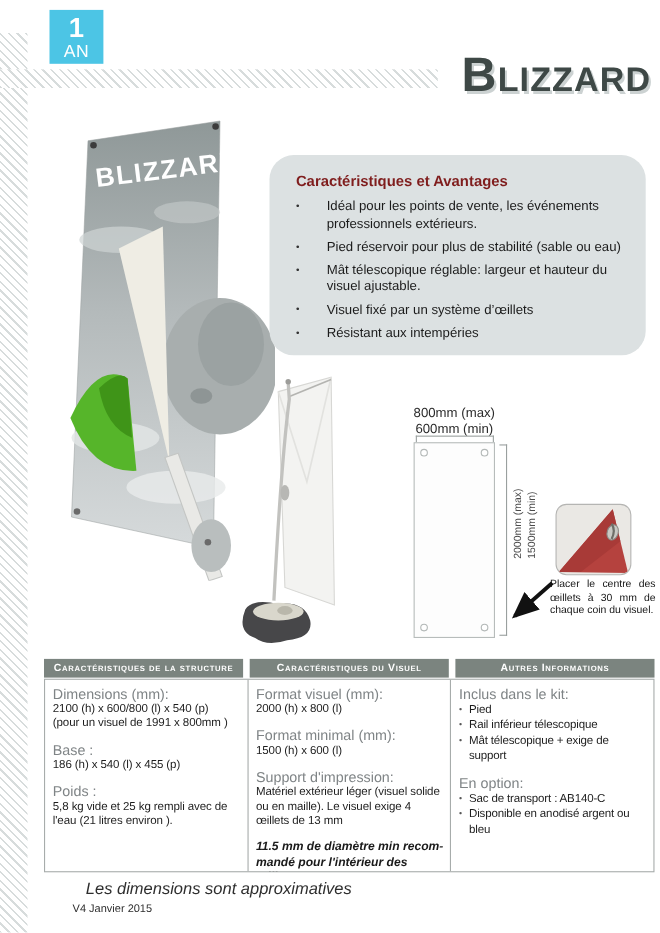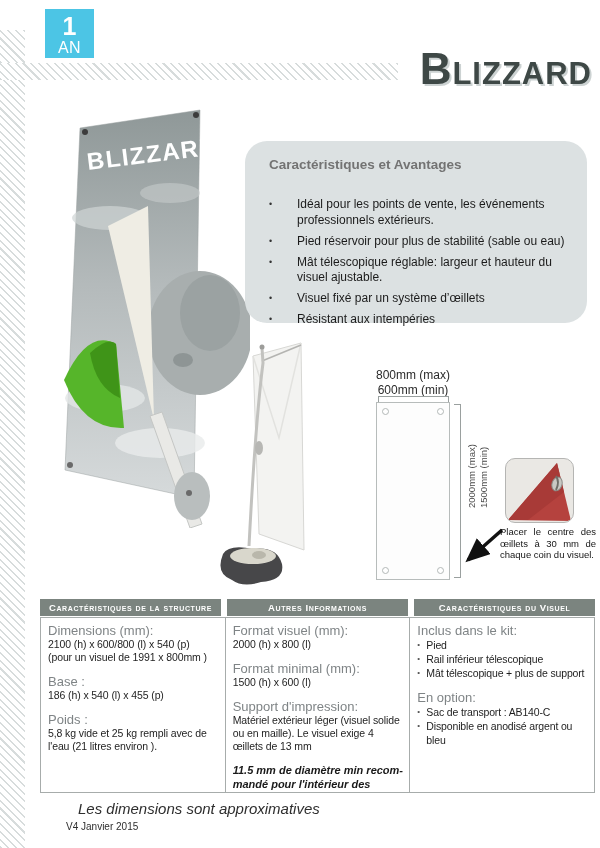--- a/index.html
+++ b/index.html
@@ -11,21 +11,21 @@
   #badge{position:absolute;left:45px;top:9px;width:49px;height:49px;background:#4cc5e5;
          color:#fff;text-align:center;line-height:1;}
   #badge .num{font-size:25px;font-weight:bold;margin-top:5px;}
   #badge .unit{font-size:16px;margin-top:1px;letter-spacing:.5px;}
   #main-title{position:absolute;right:8px;top:44px;width:300px;text-align:right;
       font-variant:small-caps;font-weight:bold;font-size:44px;letter-spacing:1px;
       color:#3e4846;text-shadow:2px 2px 0 #ccd2d2;}
   
   #features{position:absolute;left:245px;top:141px;width:342px;height:182px;
       background:#dce1e2;border-radius:22px;}
-  #features h2{margin:16px 0 25px 24px;font-size:13.5px;color:#737373;}
+  #features h2{margin:16px 0 8px 24px;font-size:13.5px;color:#7f1d1d;}
   .feat-item{display:flex;margin:0 14px 5.5px 24px;font-size:12px;line-height:15.5px;color:#1b1b1b;}
   .feat-bullet{width:28px;flex:none;font-size:9px;line-height:15.5px;color:#333;}
   .feat-text{flex:1;}
   
   #banner-photo{position:absolute;left:50px;top:98px;width:200px;height:430px;}
   
   #stand-photo{position:absolute;left:215px;top:338px;width:130px;height:250px;}
   
   #dim-width{position:absolute;left:358px;top:368px;width:110px;text-align:center;
       font-size:12px;line-height:15px;color:#2b2b2b;}
@@ -180,22 +180,22 @@
         <div class="feat-item">
           <span class="feat-bullet">•</span>
           <span class="feat-text">Résistant aux intempéries</span>
         </div>
       </div>
   </div>
 
   <div id="spec-table">
     <div id="thead">
       <div class="hcell">Caractéristiques de la structure</div>
+      <div class="hcell">Caractéristiques du Visuel</div>
       <div class="hcell">Autres Informations</div>
-      <div class="hcell">Caractéristiques du Visuel</div>
     </div>
     <div id="tbody">
       <div class="tcol">
           <div class="block">
             <div class="lbl">Dimensions (mm):</div>
             <div class="val">2100 (h) x 600/800 (l) x 540 (p)</div>
             <div class="val">(pour un visuel de 1991 x 800mm )</div>
           </div>
           <div class="block">
             <div class="lbl">Base :</div>
@@ -229,21 +229,21 @@
             <div class="brow">
               <span class="bdot">•</span>
               <span>Pied</span>
             </div>
             <div class="brow">
               <span class="bdot">•</span>
               <span>Rail inférieur télescopique</span>
             </div>
             <div class="brow">
               <span class="bdot">•</span>
-              <span>Mât télescopique + plus de support</span>
+              <span>Mât télescopique + exige de support</span>
             </div>
           </div>
           <div class="block">
             <div class="lbl">En option:</div>
             <div class="brow">
               <span class="bdot">•</span>
               <span>Sac de transport : AB140-C</span>
             </div>
             <div class="brow">
               <span class="bdot">•</span>

